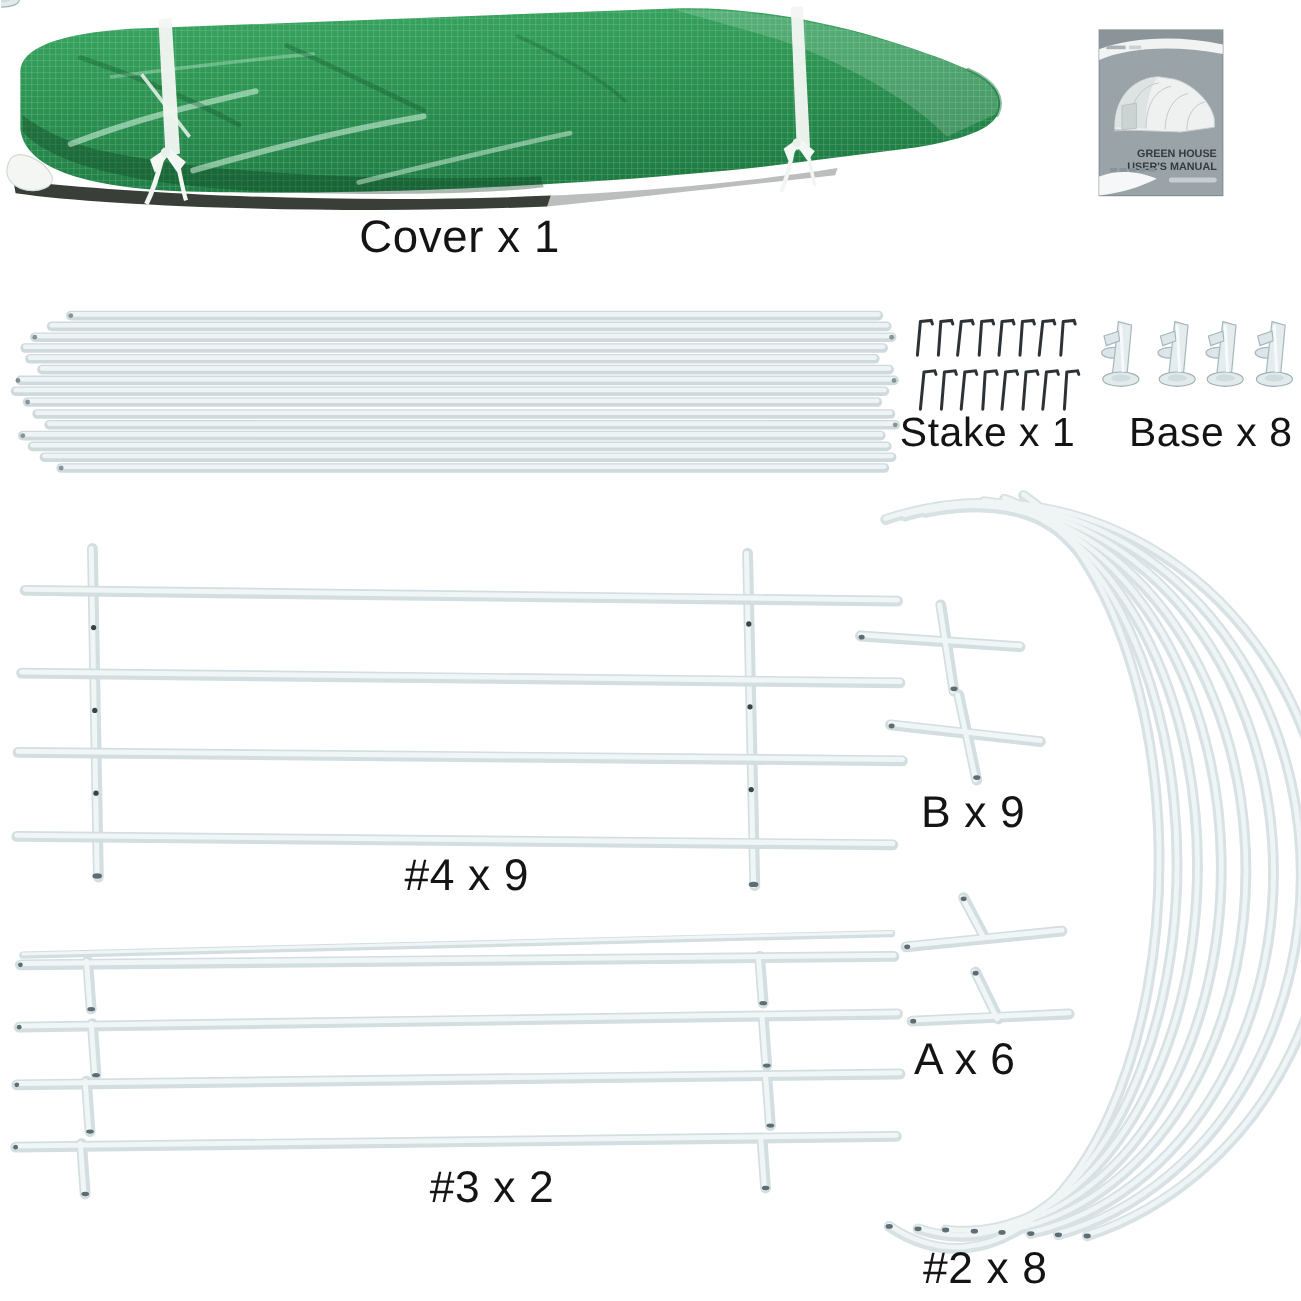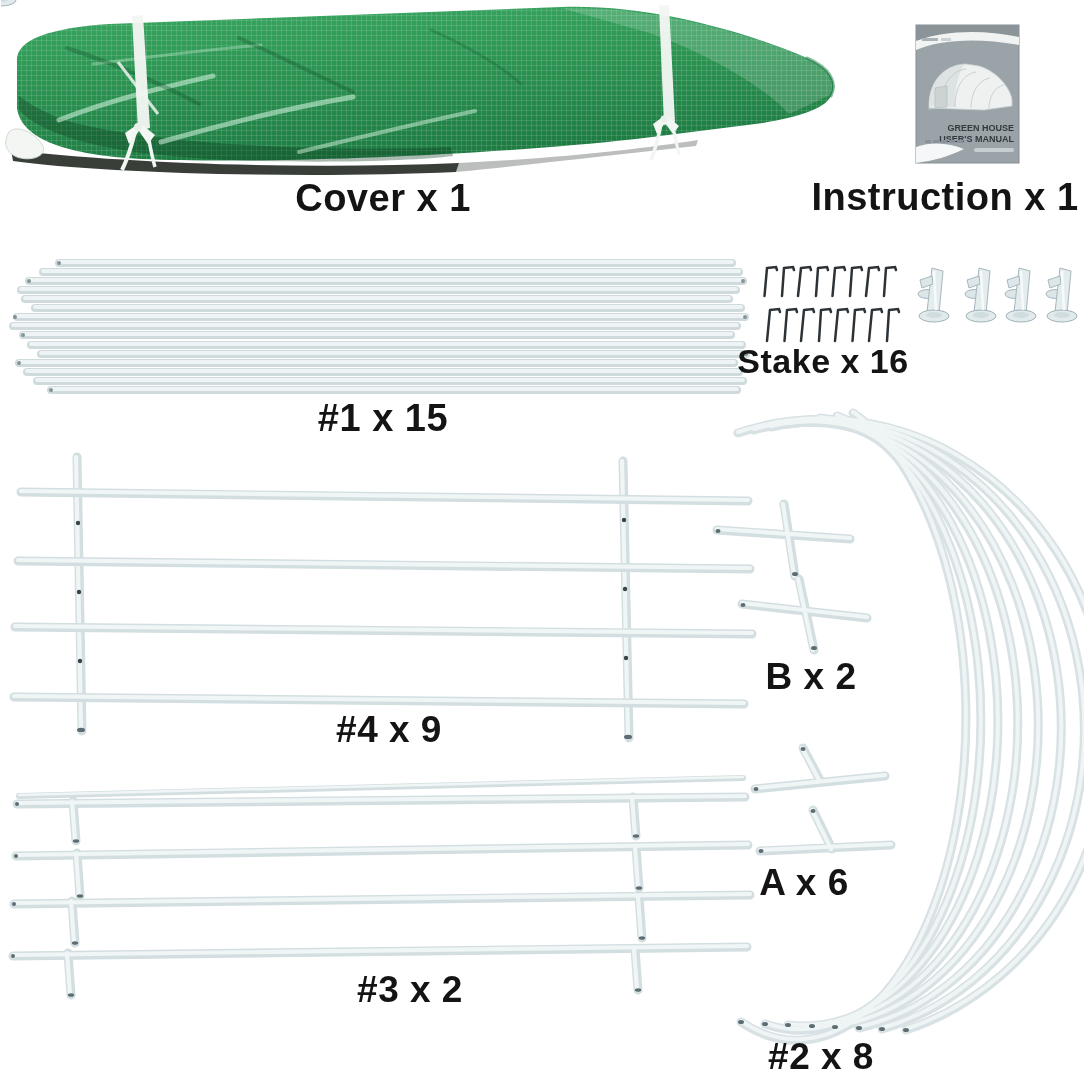--- a/index.html
+++ b/index.html
@@ -4,21 +4,21 @@
 <style>
   html,body{margin:0;padding:0;}
   body{
     width:1084px;height:1084px;background:#ffffff;position:relative;
     font-family:"Liberation Sans", sans-serif;overflow:hidden;
   }
   #stage{position:absolute;left:1px;top:0;width:980px;height:1084px;}
   svg{position:absolute;left:0;top:0;}
   .lbl{
     position:absolute;transform:translateX(-50%);
-    font-weight:700;color:#141414;line-height:1;white-space:nowrap;
+    font-weight:400;color:#141414;line-height:1;white-space:nowrap;
     letter-spacing:.5px;
   }
   .fs38{font-size:38px}.fs37{font-size:37px}.fs34{font-size:34px}
   .tube-base{stroke:#cfdadd;stroke-width:8;stroke-linecap:round;fill:none}
   .tube-hi{stroke:#eef4f5;stroke-width:3.8;stroke-linecap:round;fill:none}
   .frame-base{stroke:#d3dee1;stroke-width:9;stroke-linecap:round;fill:none}
   .frame-hi{stroke:#f0f5f6;stroke-width:4.2;stroke-linecap:round;fill:none}
   .arc-base{stroke:#d8e1e4;stroke-width:9;stroke-linecap:round;fill:none}
   .arc-hi{stroke:#eff4f5;stroke-width:4;stroke-linecap:round;fill:none}
   .stake{stroke:#2c3236;stroke-width:2.5;stroke-linecap:round;fill:none}
@@ -345,21 +345,20 @@
     <g class="tip">
       <ellipse cx="755" cy="789" rx="2.5" ry="2"></ellipse>
           <ellipse cx="760" cy="851" rx="2.5" ry="2"></ellipse>
       <ellipse cx="802" cy="749" rx="2.5" ry="2"></ellipse>
           <ellipse cx="812" cy="811" rx="2.5" ry="2"></ellipse>
     </g>
   </g>
 </svg>
 
 <div class="lbl fs38" style="left:382px;top:179px">Cover x 1</div>
-<div class="lbl fs38" style="left:944px;top:178px">Instruction x 1</div>
-<div class="lbl fs38" style="left:382px;top:399px">#1 x 15</div>
-<div class="lbl fs34" style="left:822px;top:344px">Stake x 16</div>
+<div class="lbl fs34" style="left:822px;top:344px">Stake x 1</div>
+<div class="lbl fs34" style="left:1008px;top:344px">Base x 8</div>
 <div class="lbl fs37" style="left:388px;top:711px">#4 x 9</div>
-<div class="lbl fs37" style="left:810px;top:658px">B x 2</div>
+<div class="lbl fs37" style="left:810px;top:658px">B x 9</div>
 <div class="lbl fs37" style="left:409px;top:971px">#3 x 2</div>
 <div class="lbl fs37" style="left:803px;top:864px">A x 6</div>
 <div class="lbl fs37" style="left:820px;top:1038px">#2 x 8</div>
 </div>
 
 </body></html>

